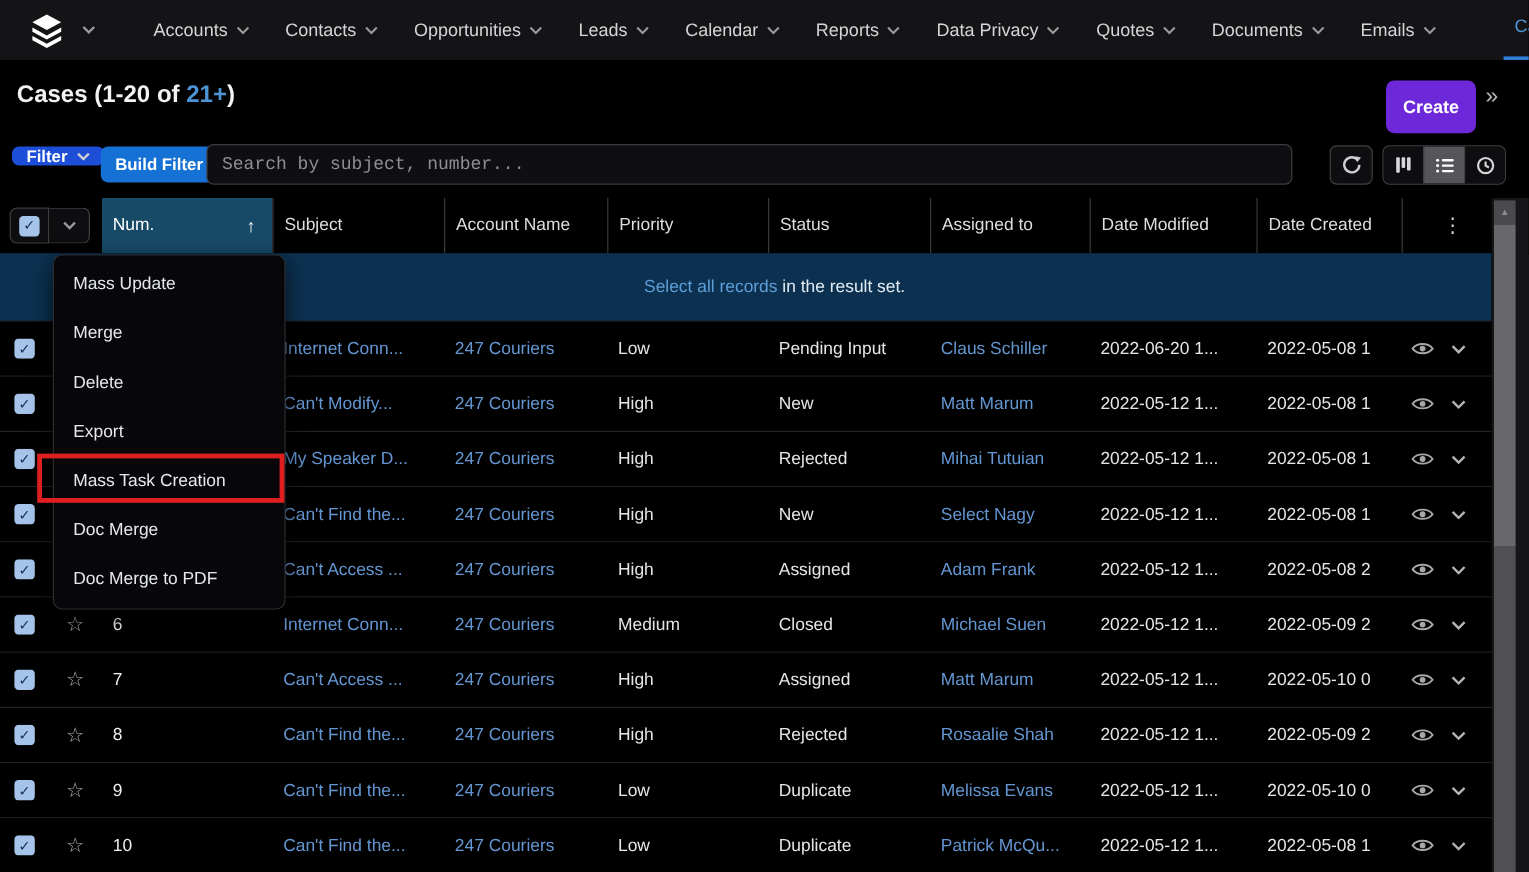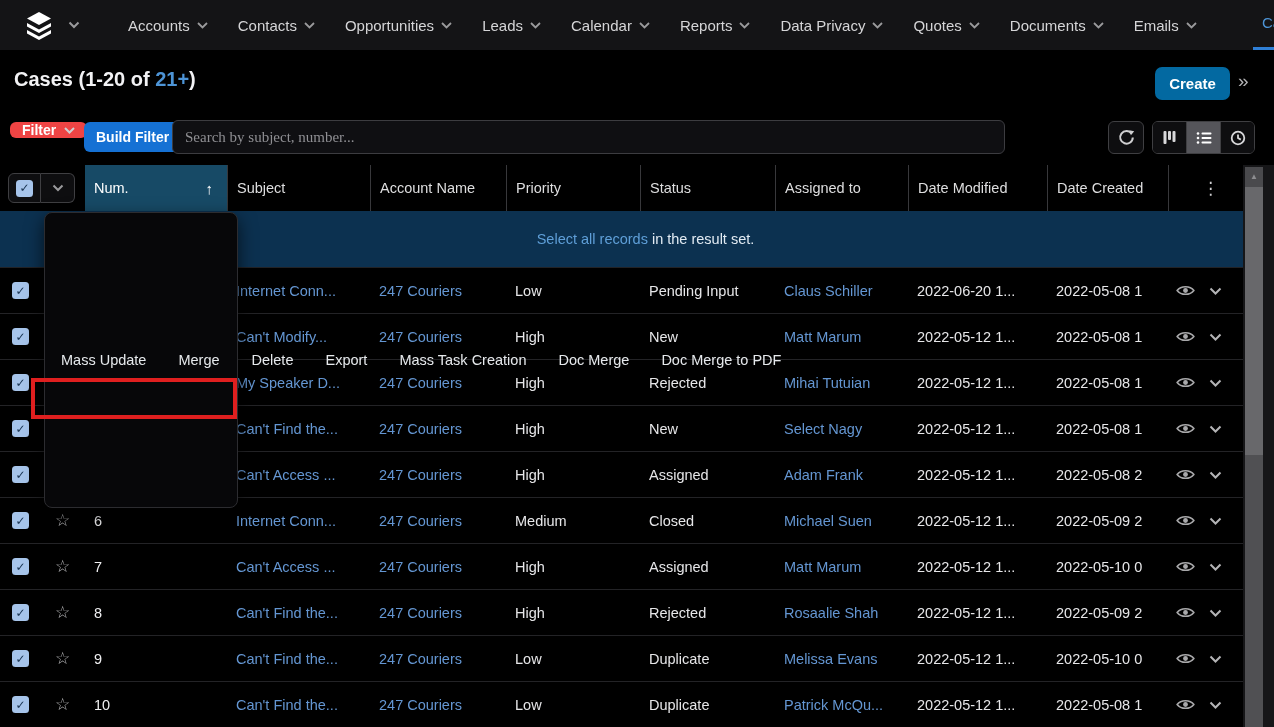--- a/index.html
+++ b/index.html
@@ -13,30 +13,30 @@
   .logo-wrap{display:flex;align-items:center;margin-left:24px;}
   .logo-chevron{margin-left:14px;}
   .nav-items{display:flex;align-items:center;gap:30px;margin-left:48px;}
   .nav-item{display:flex;align-items:center;gap:7px;cursor:pointer;white-space:nowrap;}
   .nav-label{color:#d5d5d7;font-size:15px;}
   .nav-active{position:absolute;left:1262px;top:14px;color:#4d94d6;font-size:15px;white-space:nowrap;}
   .nav-active-underline{position:absolute;left:1253px;top:47px;width:21px;height:3px;background:#2f7fd6;}
   
   .page-title{position:absolute;top:68px;left:14px;font-size:20px;font-weight:700;color:#f2f2f4;white-space:pre;}
   .page-title .count{color:#4d94d6;}
-  .create-btn{position:absolute;top:67px;left:1155px;width:75px;height:33px;background:#0369a1;color:#fff;
+  .create-btn{position:absolute;top:67px;left:1155px;width:75px;height:44px;background:#6d28d9;color:#fff;
     font-size:15px;font-weight:700;border:none;border-radius:7px;display:flex;align-items:center;justify-content:center;cursor:pointer;}
   .more-btn{position:absolute;top:70px;left:1238px;font-size:19px;color:#b4b4b6;cursor:pointer;}
   
-  .filter-btn{position:absolute;top:122px;left:10px;height:16px;padding:0 12px;background:#ef4444;border:none;border-radius:6px;
+  .filter-btn{position:absolute;top:122px;left:10px;height:16px;padding:0 12px;background:#1d4ed8;border:none;border-radius:6px;
     color:#fff;font-size:14px;font-weight:700;display:flex;align-items:center;gap:8px;cursor:pointer;}
   .build-filter-btn{position:absolute;top:122px;left:84px;height:30px;padding:0 12px;background:#1571d4;border:none;border-radius:6px;
     color:#fff;font-size:14px;font-weight:700;display:flex;align-items:center;cursor:pointer;}
-  .search-input{position:absolute;top:120px;left:172px;width:833px;height:34px;box-sizing:border-box;background:#0f0f12;
-    border:1px solid #3c3c40;border-radius:6px;color:#e4e4e6;font-size:15px;padding:0 12px;outline:none;font-family:Liberation Serif, serif;}
+  .search-input{position:absolute;top:120px;left:172px;width:905px;height:34px;box-sizing:border-box;background:#0f0f12;
+    border:1px solid #3c3c40;border-radius:6px;color:#e4e4e6;font-size:15px;padding:0 12px;outline:none;font-family:Liberation Mono, monospace;}
   .search-input::placeholder{color:#8f8f93;}
   .icon-btn{position:absolute;top:121px;width:36px;height:33px;box-sizing:border-box;background:#0e0e10;border:1px solid #3f3f42;
     border-radius:6px;display:flex;align-items:center;justify-content:center;cursor:pointer;}
   .refresh-btn{left:1108px;}
   .view-group{position:absolute;top:121px;left:1152px;height:33px;display:flex;border:1px solid #3f3f42;border-radius:6px;overflow:hidden;box-sizing:border-box;}
   .view-cell{width:33px;height:31px;display:flex;align-items:center;justify-content:center;cursor:pointer;background:#0e0e10;}
   .view-cell + .view-cell{border-left:1px solid #3f3f42;}
   .view-cell.active{background:#55555a;}
   
   .thead{position:absolute;top:165px;left:0;width:1243px;height:46px;display:flex;box-sizing:border-box;background:#000;}
@@ -69,21 +69,21 @@
   .rows{position:absolute;top:268px;left:0;width:1243px;}
   .trow{height:46px;box-sizing:border-box;border-bottom:1px solid #232326;display:flex;align-items:center;background:#000;}
   .cell{box-sizing:border-box;padding-left:9px;font-size:14.5px;white-space:nowrap;overflow:hidden;color:#e6e6e8;}
   .cell.col-check{width:46px;padding-left:12px;}
   .cell.col-star{width:39px;color:#b2b2b4;font-size:17px;cursor:pointer;}
   .cell.col-num{width:142px;background:transparent;color:#efeff1;}
   .link{color:#6496d2;cursor:pointer;}
   .cell.col-actions{display:flex;align-items:center;gap:14px;padding-left:8px;}
   
   .dropdown{position:absolute;top:212px;left:44px;width:194px;height:296px;background:#070709;border:1px solid #2c2c30;
-    border-radius:8px;box-shadow:0 6px 18px rgba(0,0,0,.65);display:flex;padding:3px 0;box-sizing:border-box;z-index:40;}
+    border-radius:8px;box-shadow:0 6px 18px rgba(0,0,0,.65);display:flex;flex-direction:column;padding:3px 0;box-sizing:border-box;z-index:40;}
   .menu-item{flex:1;display:flex;align-items:center;padding:0 16px;font-size:14.5px;color:#e6e9ec;cursor:pointer;white-space:nowrap;}
   .red-box{position:absolute;top:378px;left:31px;width:206px;height:41px;border:4px solid #df1f1f;box-sizing:border-box;z-index:60;pointer-events:none;}
   
   .scroll-area{position:absolute;left:1243px;top:165px;width:31px;height:562px;background:#161618;}
   .sb-btn{position:absolute;left:2px;top:2px;width:18px;height:20px;background:#4a4a4d;display:flex;align-items:center;justify-content:center;cursor:pointer;}
   .sb-btn span{color:#8d8d90;font-size:8px;line-height:1;}
   .sb-thumb{position:absolute;left:2px;top:22px;width:18px;height:268px;background:#68686b;cursor:grab;}
   .sb-track-below{position:absolute;left:2px;top:290px;width:18px;bottom:0;background:#505053;}
   svg{display:block;}
 </style>

